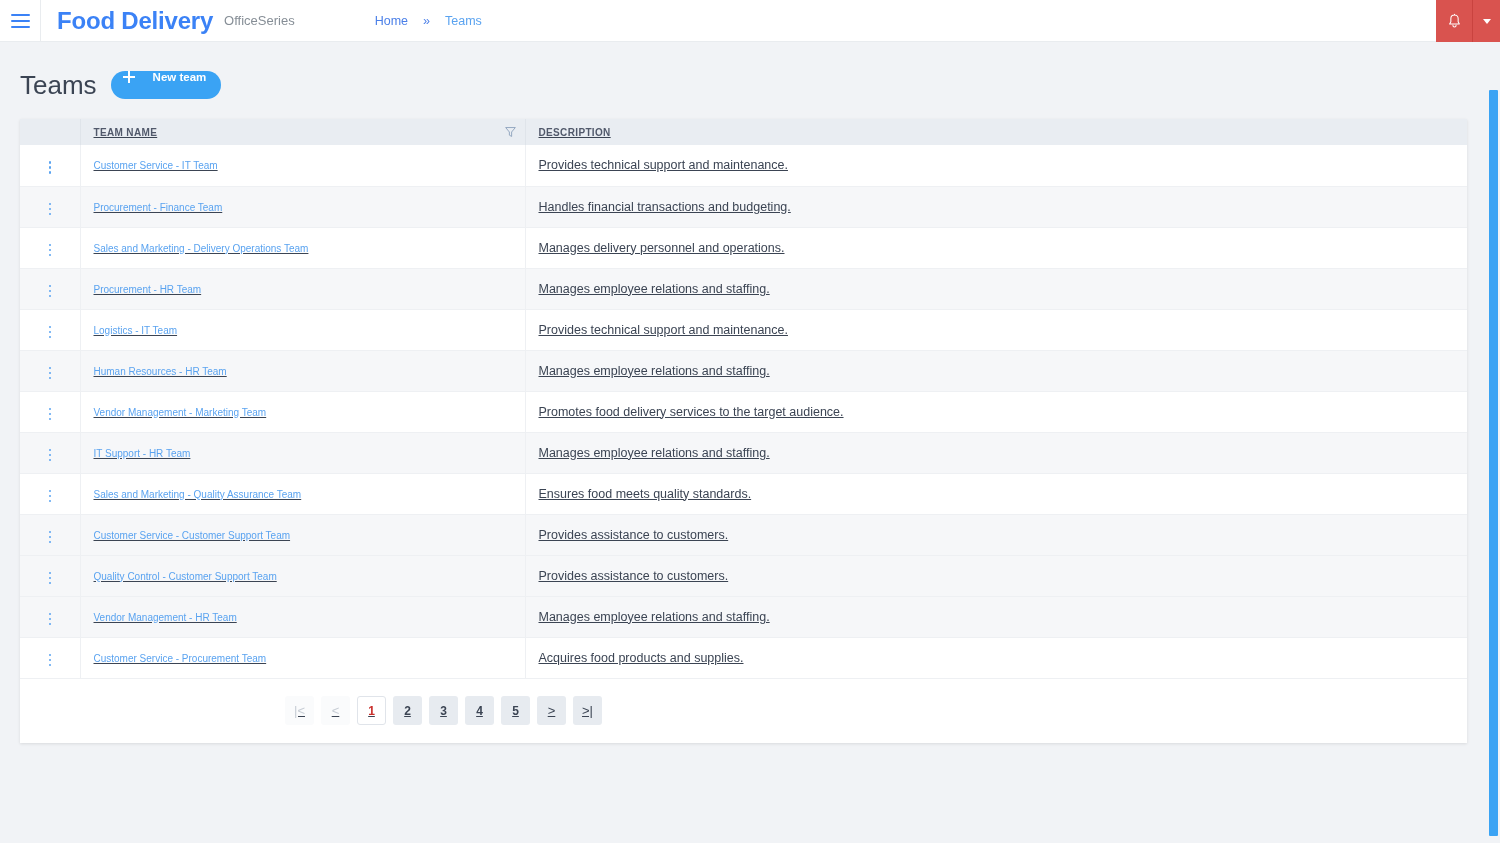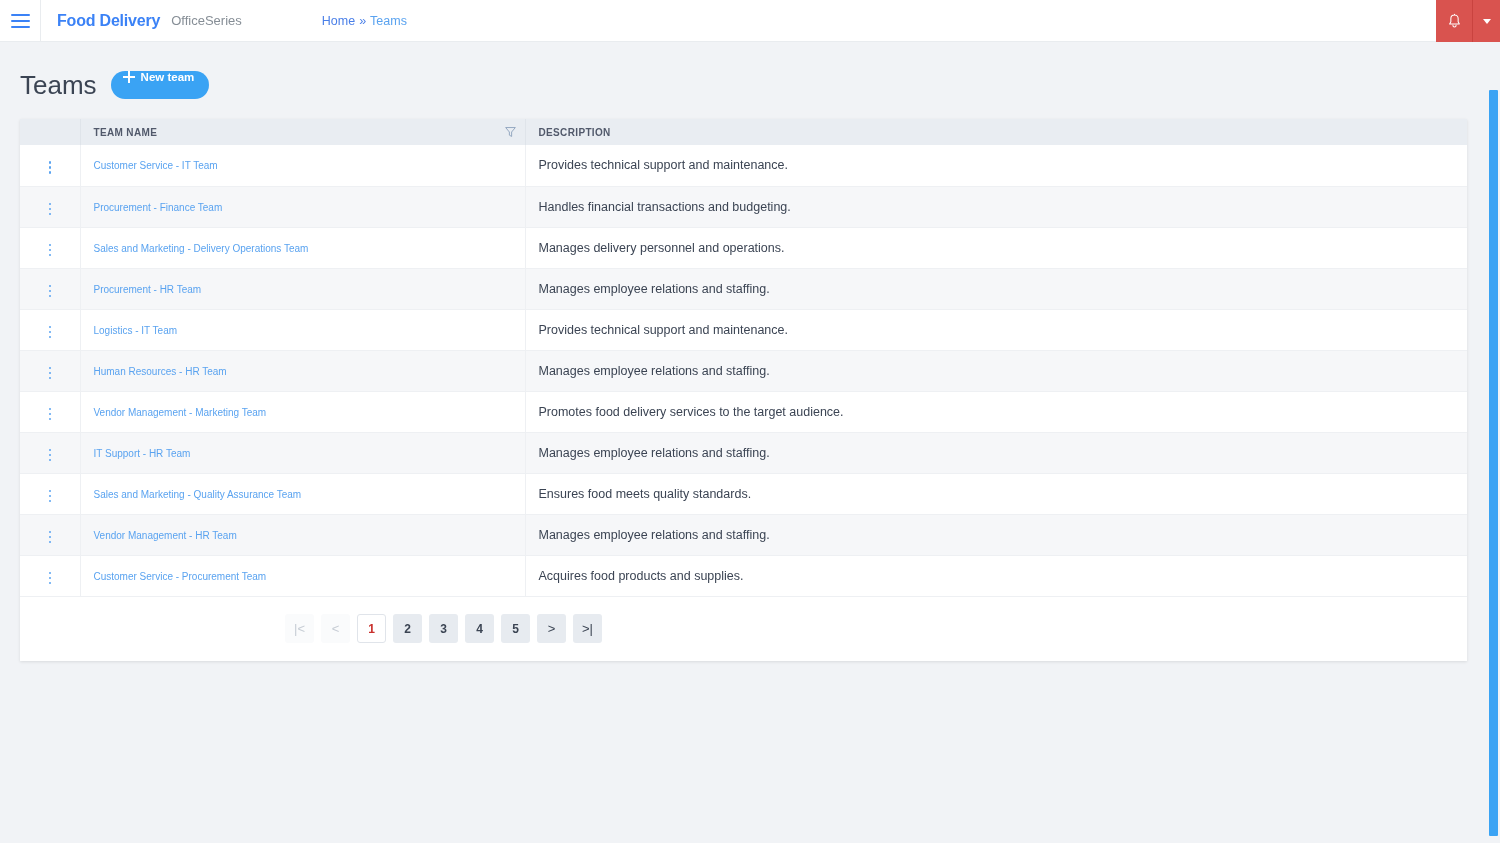--- a/index.html
+++ b/index.html
@@ -47,21 +47,21 @@
   }
 
   .topbar-divider {
     width: 1px;
     height: 42px;
     background: #e9ecef;
     flex: 0 0 auto;
   }
 
   .brand {
-    font-size: 16px;
+    font-size: 24px;
     font-weight: bold;
     color: #3b82f6;
     margin-left: 16px;
     letter-spacing: -0.2px;
     white-space: nowrap;
   }
 
   .brand-sub {
     font-size: 13px;
     color: #868e96;
@@ -69,21 +69,21 @@
     white-space: nowrap;
   }
 
   .breadcrumb {
     margin-left: 80px;
     font-size: 12.5px;
     color: #3b82f6;
     white-space: nowrap;
     display: flex;
     align-items: center;
-    gap: 2px;
+    gap: 13px;
   }
   .breadcrumb .crumb-link { color: #4a7fe8; cursor: pointer; }
   .breadcrumb .crumb-sep { color: #4a7fe8; margin: 0 2px; }
   .breadcrumb .crumb-current { color: #5aa3f0; }
 
   .topbar-right {
     position: absolute;
     right: 0;
     top: 0;
     height: 42px;
@@ -130,21 +130,21 @@
   }
   .page-title {
     font-size: 26px;
     font-weight: normal;
     color: #3b4453;
     line-height: 1;
   }
   .new-btn {
     display: inline-flex;
     align-items: center;
-    gap: 6px;
+    gap: 18px;
     background: #3aa3f4;
     color: #fff;
     border: none;
     border-radius: 16px;
     height: 28px;
     padding: 0 15px 17px 12px;
     font-size: 11.5px;
     font-weight: bold;
     font-family: "Liberation Sans", sans-serif;
     cursor: pointer;
@@ -162,20 +162,21 @@
   .plus-icon::before { left: 5px; top: 0; width: 2px; height: 12px; }
   .plus-icon::after  { top: 5px; left: 0; height: 2px; width: 12px; }
 
   
   .table-card {
     margin: 15px 0 12px 20px;
     width: 1447px;
     background: #c4b5fd;
     box-shadow: 0 1px 3px rgba(0,0,0,0.10);
     overflow: hidden;
+    text-decoration: underline;
   }
 
   table.grid {
     width: 100%;
     border-collapse: collapse;
     table-layout: fixed;
   }
 
   .grid thead th {
     background: #e9edf2;
@@ -447,20 +448,38 @@
               </span></td>
             <td class="cell-name"><a class="team-link">Sales and Marketing - Quality Assurance Team</a></td>
             <td class="cell-desc">Ensures food meets quality standards.</td>
           </tr>
           <tr class="even">
             <td class="cell-kebab"><span class="kebab">
                 <i></i>
                 <i></i>
                 <i></i>
               </span></td>
+            <td class="cell-name"><a class="team-link">Customer Service - Customer Support Team</a></td>
+            <td class="cell-desc">Provides assistance to customers.</td>
+          </tr>
+          <tr class="even">
+            <td class="cell-kebab"><span class="kebab">
+                <i></i>
+                <i></i>
+                <i></i>
+              </span></td>
+            <td class="cell-name"><a class="team-link">Quality Control - Customer Support Team</a></td>
+            <td class="cell-desc">Provides assistance to customers.</td>
+          </tr>
+          <tr class="even">
+            <td class="cell-kebab"><span class="kebab">
+                <i></i>
+                <i></i>
+                <i></i>
+              </span></td>
             <td class="cell-name"><a class="team-link">Vendor Management - HR Team</a></td>
             <td class="cell-desc">Manages employee relations and staffing.</td>
           </tr>
           <tr class="odd">
             <td class="cell-kebab"><span class="kebab">
                 <i></i>
                 <i></i>
                 <i></i>
               </span></td>
             <td class="cell-name"><a class="team-link">Customer Service - Procurement Team</a></td>

